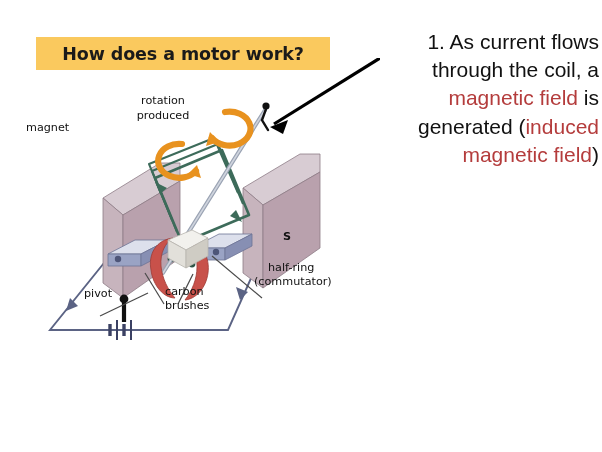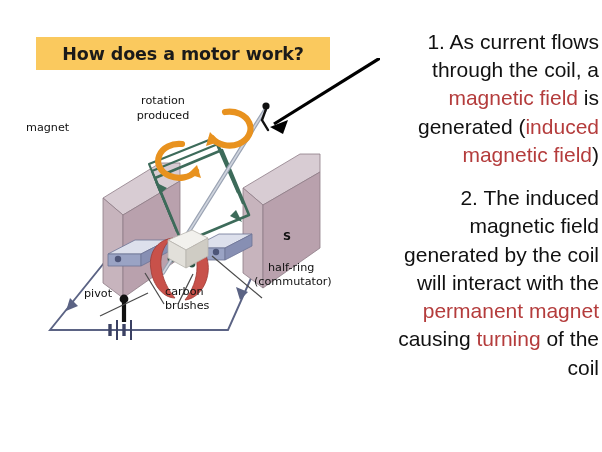--- a/index.html
+++ b/index.html
@@ -76,23 +76,20 @@
 <body>
 
 <div id="title-banner">
   <span class="title-text">How does a motor work?</span>
 </div>
 
 <div id="explanation-column">
   <p class="para">
     <span>1. As current flows through the coil, a </span><span class="hl">magnetic field</span><span> is generated (</span><span class="hl">induced magnetic field</span><span>)</span>
   </p>
-  <p class="para">
-    <span>2. The induced magnetic field generated by the coil will interact with the </span><span class="hl">permanent magnet</span><span> causing </span><span class="hl">turning</span><span> of the coil</span>
-  </p>
 </div>
 
 <div id="motor-diagram">
 <svg width="380" height="394" viewBox="0 0 380 394" xmlns="http://www.w3.org/2000/svg">
 
   <g fill="none" stroke="#5b6384" stroke-width="1.9">
     <path d="M 108 200 L 50 272 L 228 272 L 252 218"></path>
   </g>
 
   <g>

